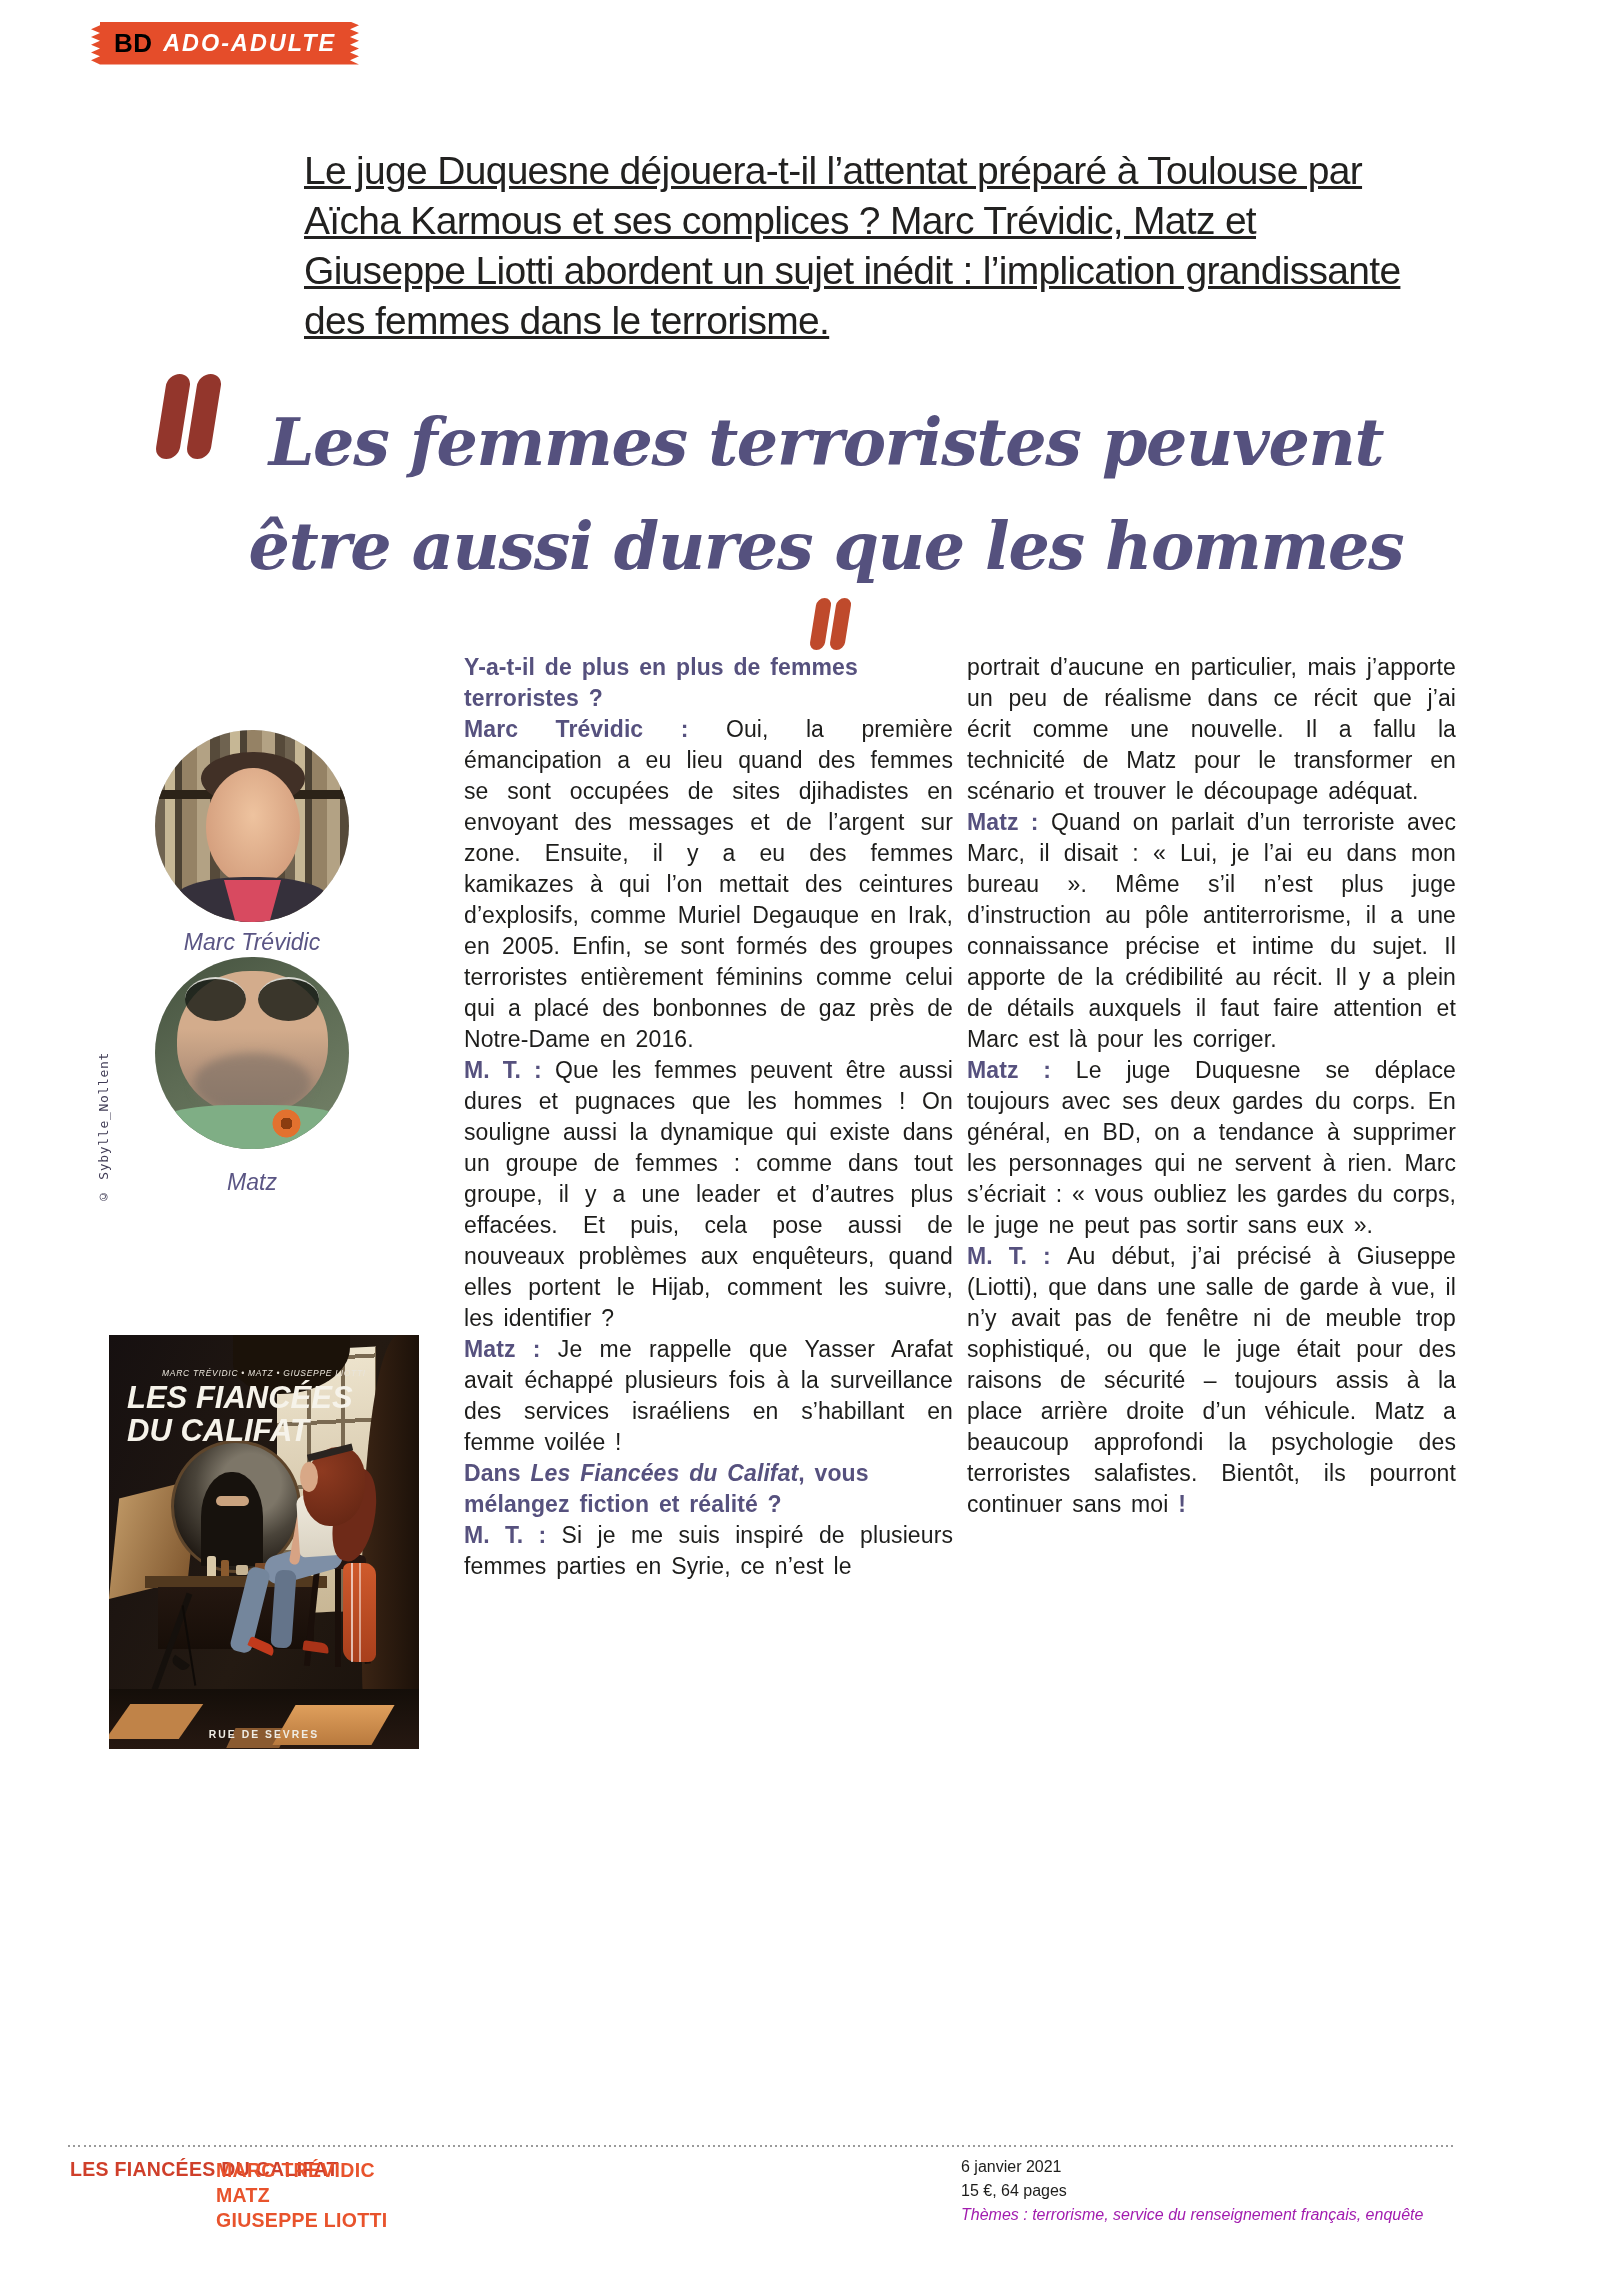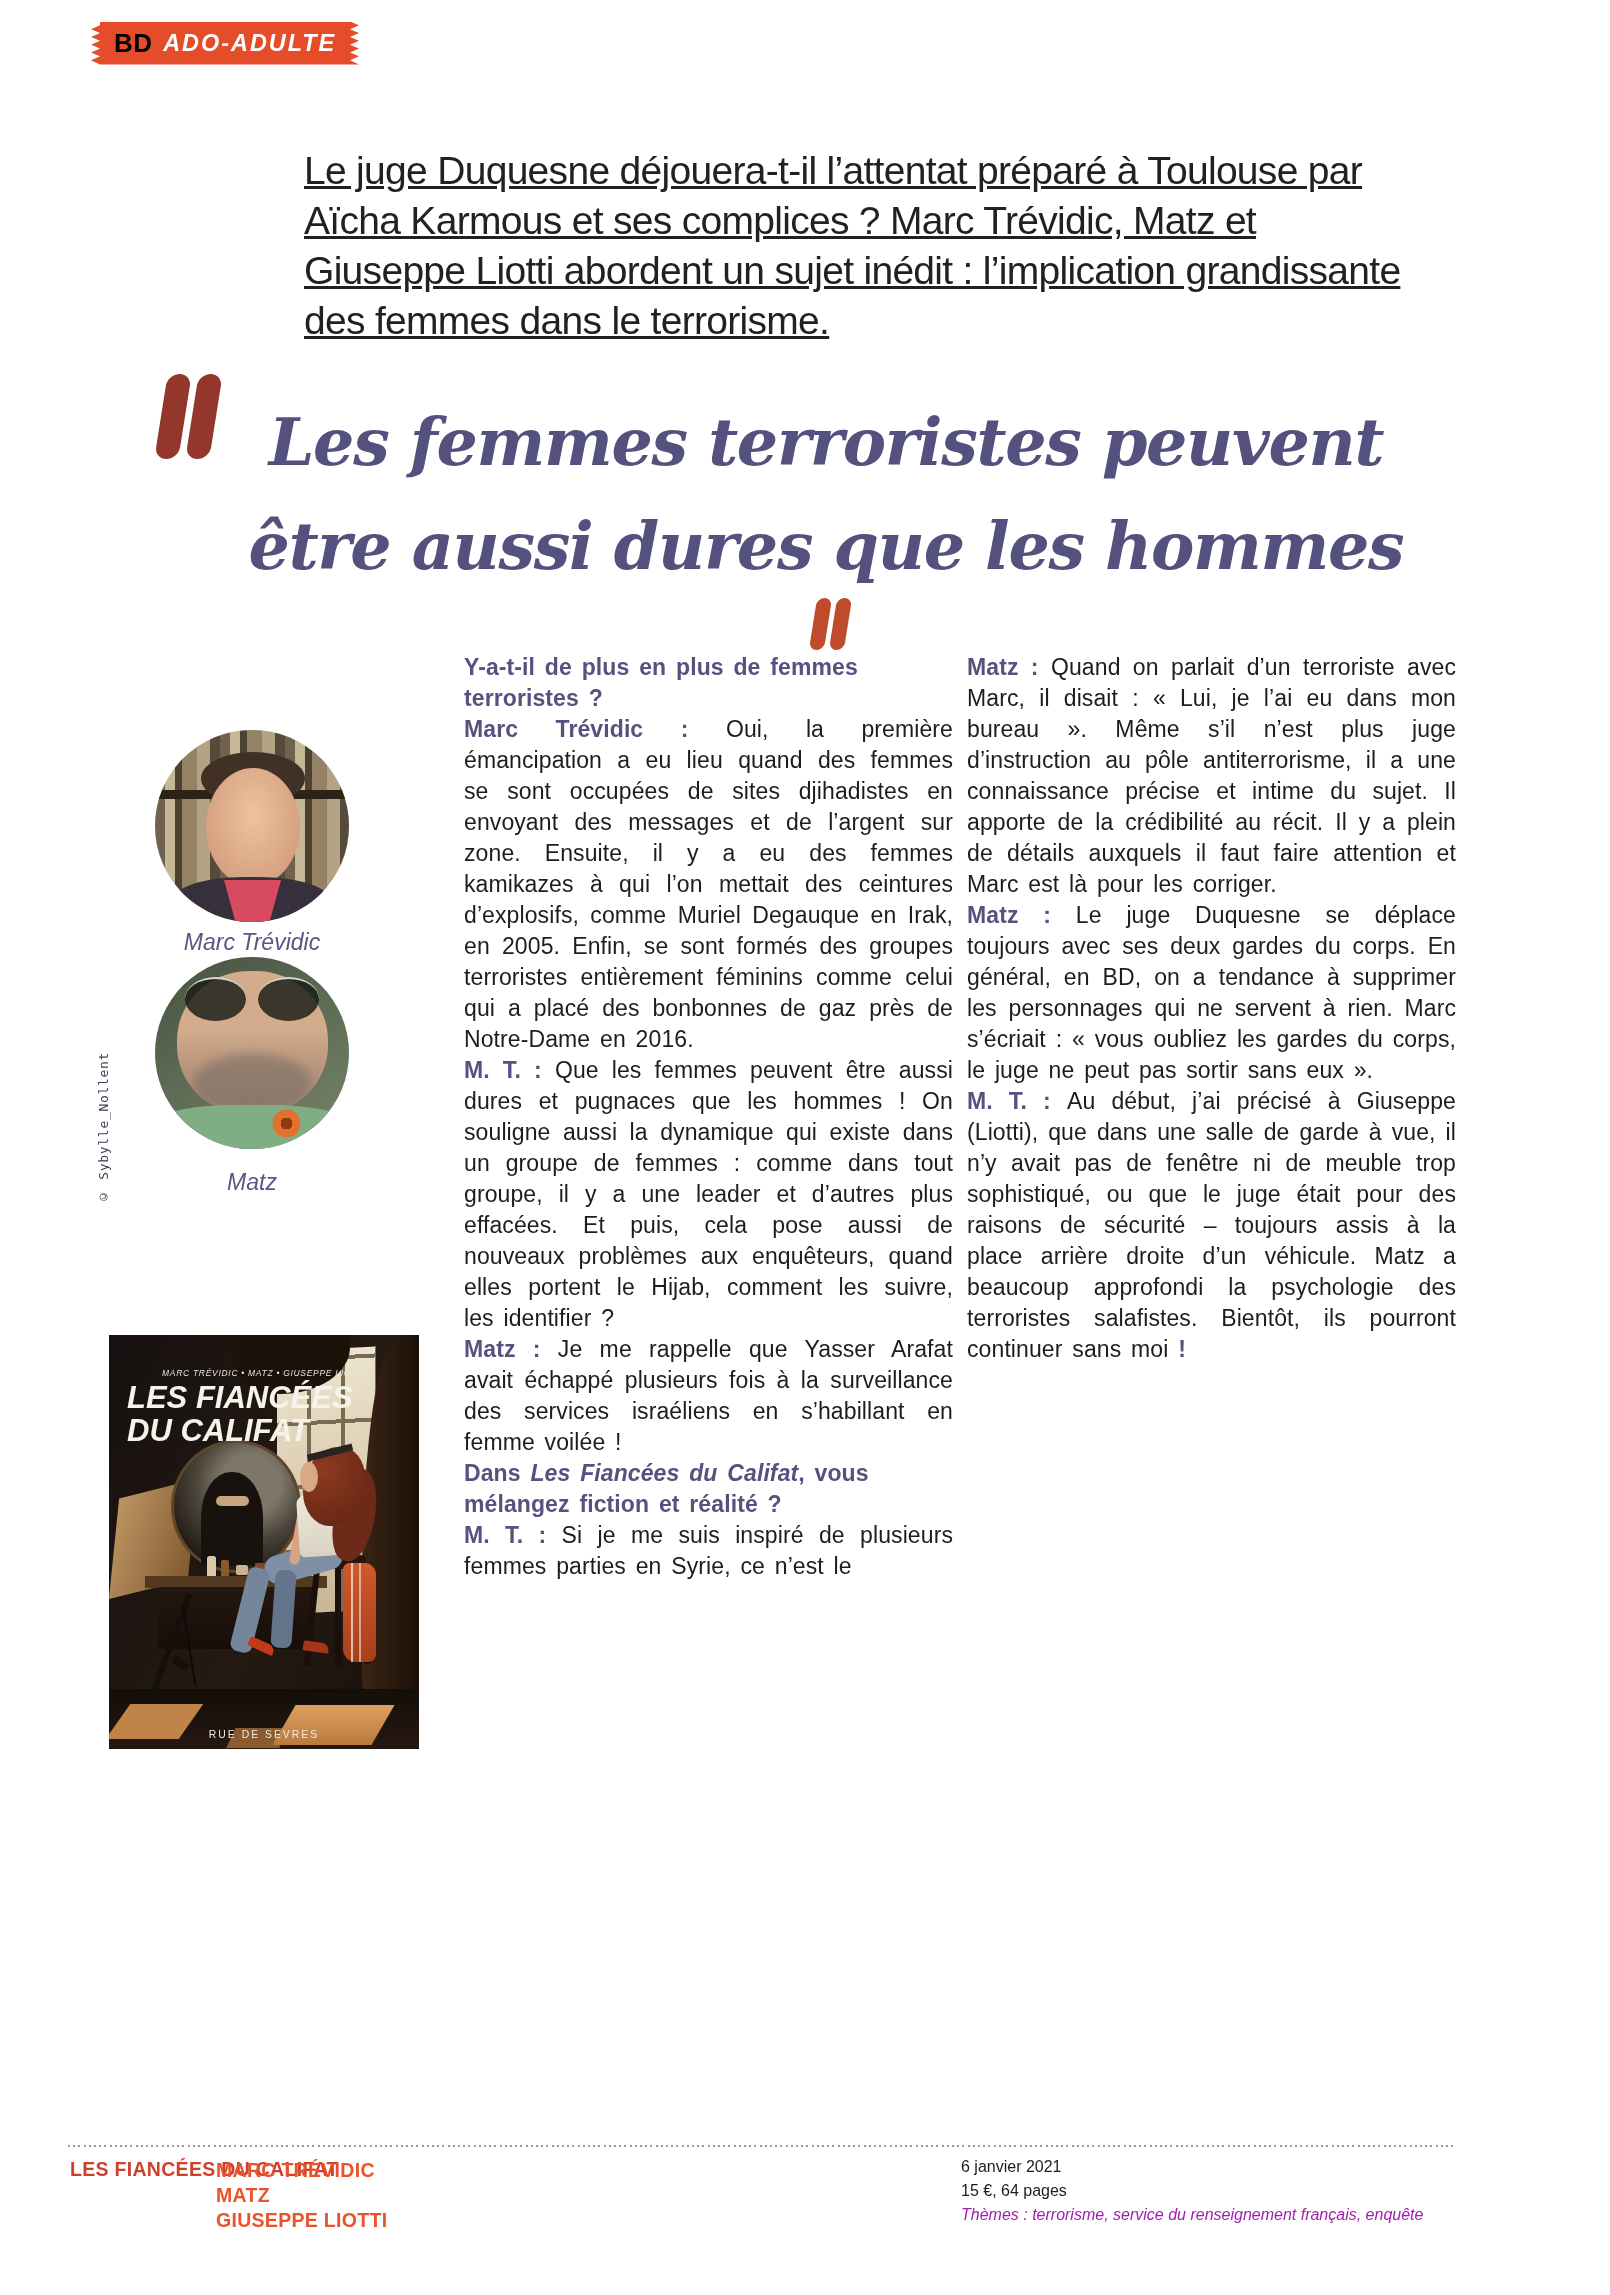--- a/index.html
+++ b/index.html
@@ -128,21 +128,21 @@
   .cv-floor{position:absolute;left:0;bottom:0;width:100%;height:60px;background:linear-gradient(#140e09,#261811);}
   .cv-fl1{position:absolute;left:9px;bottom:10.4px;width:73px;height:35px;background:#c08348;transform:skewX(-35deg);}
   .cv-fl2{position:absolute;right:36px;bottom:3.9px;width:99px;height:40px;
       background:linear-gradient(#df9f5c,#b97a3e);transform:skewX(-30deg);}
   .cv-fl3{position:absolute;left:122px;bottom:1.3px;width:53px;height:19.5px;background:#8a5a30;transform:skewX(-25deg);}
   .cv-authors{position:absolute;left:0;top:33px;width:100%;text-align:center;
       font-size:8.5px;font-style:italic;letter-spacing:0.7px;color:#e9e4da;}
   .cv-title{position:absolute;left:18px;top:46px;font-size:31px;line-height:33px;
       font-weight:bold;font-style:italic;color:#f6f3ea;letter-spacing:0;}
   .cv-publisher{position:absolute;left:0;bottom:9px;width:100%;text-align:center;
-      font-size:10.4px;font-weight:normal;letter-spacing:2px;color:#efece4;margin-top:21px;}
+      font-size:10.4px;font-weight:bold;letter-spacing:2px;color:#efece4;margin-top:21px;}
 
   
   .col{position:absolute;top:652px;width:489px;font-size:23px;line-height:31px;
       text-align:justify;letter-spacing:0.1px;word-spacing:3.3px;color:#1d1d1b;}
   .col-left{left:452px;margin-left:12px;}
   .col-right{left:967px;}
   .question{color:#56517e;font-weight:bold;text-align:left;}
   .speaker{color:#56517e;font-weight:bold;}
   .q-italic{font-style:italic;}
   .accent-mark{color:#56517e;font-weight:bold;}
@@ -257,20 +257,21 @@
   <div class="col col-left">
     <p class="question mb-q1">Y-a-t-il de plus en plus de femmes terroristes ?</p>
     <p class="mb-p1"><span class="speaker">Marc Trévidic : </span><span>Oui, la première émancipation a eu lieu quand des femmes se sont occupées de sites djihadistes en envoyant des messages et de l’argent sur zone. Ensuite, il y a eu des femmes kamikazes à qui l’on mettait des ceintures d’explosifs, comme Muriel Degauque en Irak, en 2005. Enfin, se sont formés des groupes terroristes entièrement féminins comme celui qui a placé des bonbonnes de gaz près de Notre-Dame en 2016.</span></p>
     <p><span class="speaker">M. T. : </span><span>Que les femmes peuvent être aussi dures et pugnaces que les hommes ! On souligne aussi la dynamique qui existe dans un groupe de femmes : comme dans tout groupe, il y a une leader et d’autres plus effacées. Et puis, cela pose aussi de nouveaux problèmes aux enquêteurs, quand elles portent le Hijab, comment les suivre, les identifier ?</span></p>
     <p class="mb-p2b"><span class="speaker">Matz : </span><span>Je me rappelle que Yasser Arafat avait échappé plusieurs fois à la surveillance des services israéliens en s’habillant en femme voilée !</span></p>
     <p class="question mb-q3"><span>Dans </span><span class="q-italic">Les Fiancées du Califat</span><span>, vous mélangez fiction et réalité ?</span></p>
     <p><span class="speaker">M. T. : </span><span>Si je me suis inspiré de plusieurs femmes parties en Syrie, ce n’est le</span></p>
   </div>
 
   <div class="col col-right">
+    <p class="mb-p4">portrait d’aucune en particulier, mais j’apporte un peu de réalisme dans ce récit que j’ai écrit comme une nouvelle. Il a fallu la technicité de Matz pour le transformer en scénario et trouver le découpage adéquat.</p>
     <p class="mb-p5"><span class="speaker">Matz : </span><span>Quand on parlait d’un terroriste avec Marc, il disait : « Lui, je l’ai eu dans mon bureau ». Même s’il n’est plus juge d’instruction au pôle antiterrorisme, il a une connaissance précise et intime du sujet. Il apporte de la crédibilité au récit. Il y a plein de détails auxquels il faut faire attention et Marc est là pour les corriger.</span></p>
     <p class="mb-p6"><span class="speaker">Matz : </span><span>Le juge Duquesne se déplace toujours avec ses deux gardes du corps. En général, en BD, on a tendance à supprimer les personnages qui ne servent à rien. Marc s’écriait : « vous oubliez les gardes du corps, le juge ne peut pas sortir sans eux ».</span></p>
     <p><span class="speaker">M. T. : </span><span>Au début, j’ai précisé à Giuseppe (Liotti), que dans une salle de garde à vue, il n’y avait pas de fenêtre ni de meuble trop sophistiqué, ou que le juge était pour des raisons de sécurité – toujours assis à la place arrière droite d’un véhicule.  Matz a beaucoup approfondi la psychologie des terroristes salafistes. Bientôt, ils pourront continuer sans moi</span><span class="accent-mark"> !</span></p>
   </div>
 
   <div class="footer-rule"></div>
   <div class="f-title">LES FIANCÉES DU CALIFAT</div>
   <div class="f-authors">
     <div>MARC TRÉVIDIC</div>
     <div>MATZ</div>

